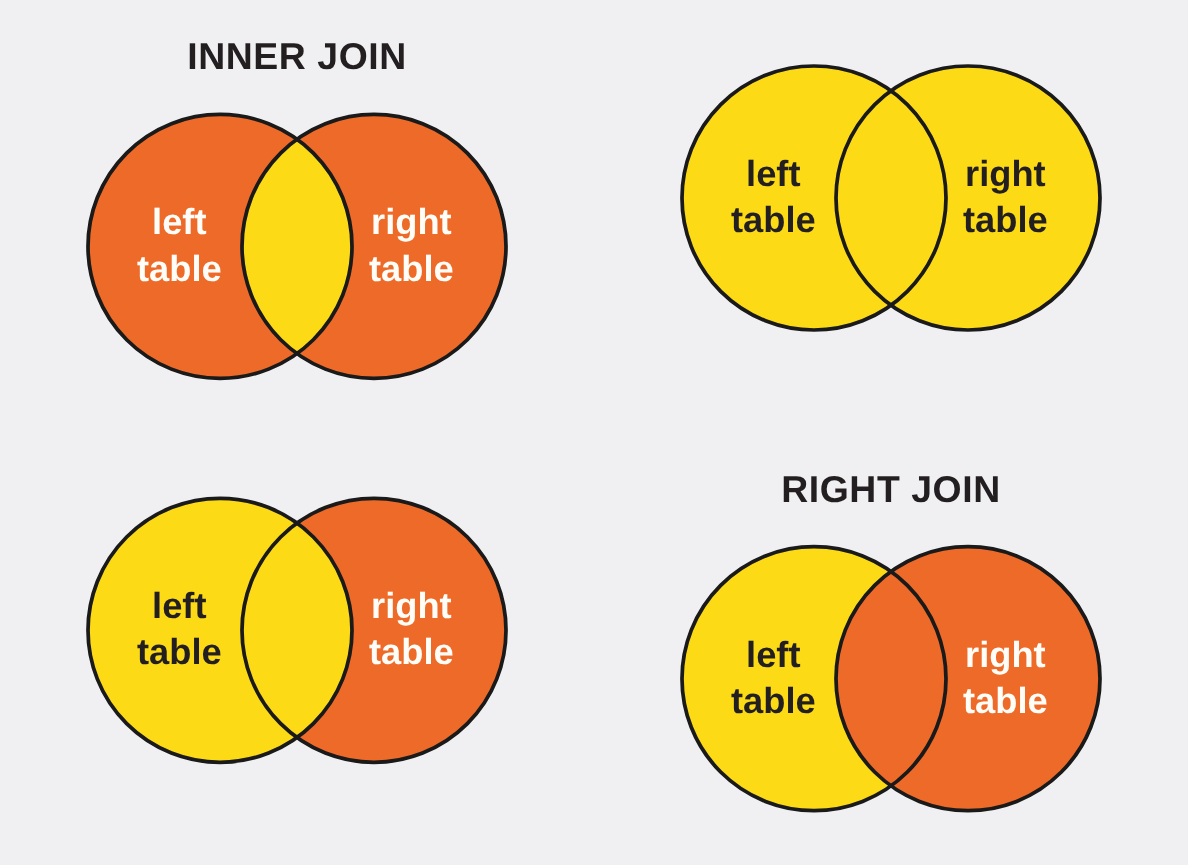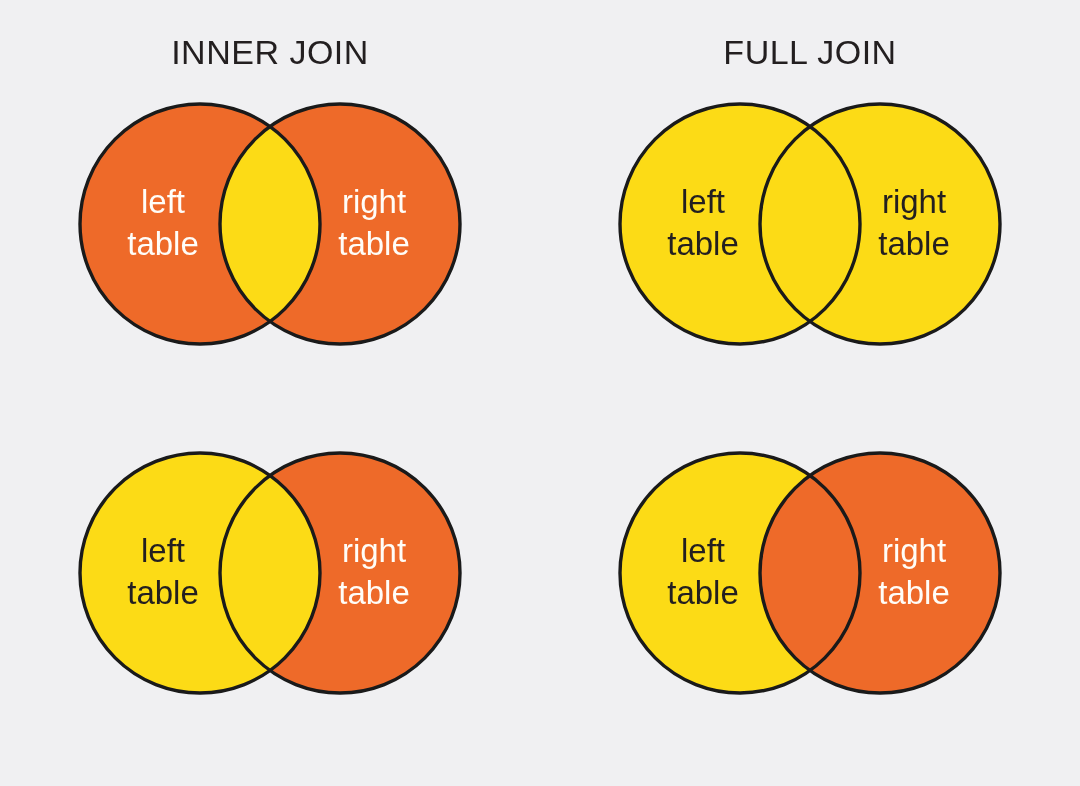--- a/index.html
+++ b/index.html
@@ -17,20 +17,21 @@
     display: grid;
     grid-template-columns: 540px 540px;
     grid-template-rows: 393px 393px;
   }
   .panel {
     display: flex;
     flex-direction: column;
     align-items: center;
     padding-top: 30px;
     box-sizing: border-box;
+    font-weight: bold;
   }
   .title {
     font-size: 34px;
     line-height: 44px;
     letter-spacing: 0.5px;
     color: #231f20;
     text-align: center;
     white-space: pre;
   }
   svg.venn { margin-top: 26px; display: block; }
@@ -65,21 +66,20 @@
       <circle class="outline" cx="124" cy="124" r="120"></circle>
       <circle class="outline" cx="264" cy="124" r="120"></circle>
       <text class="vlabel" x="87" y="113" text-anchor="middle" fill="#fffdf8">left</text>
       <text class="vlabel" x="87" y="155" text-anchor="middle" fill="#fffdf8">table</text>
       <text class="vlabel" x="298" y="113" text-anchor="middle" fill="#fffdf8">right</text>
       <text class="vlabel" x="298" y="155" text-anchor="middle" fill="#fffdf8">table</text>
     </svg>
   </div>
 
   <div class="panel">
-    <div class="title">FULL JOIN</div>
     <svg class="venn" width="388" height="248" viewBox="0 0 388 248">
       <defs>
         <clipPath id="lensClip1">
             <circle cx="124" cy="124" r="120"></circle>
           </clipPath>
       </defs>
       <circle cx="124" cy="124" r="120" fill="#fcdb16"></circle>
       <circle cx="264" cy="124" r="120" fill="#fcdb16"></circle>
       <g clip-path="url(#lensClip1)">
         <circle cx="264" cy="124" r="120" fill="#fcdb16"></circle>
@@ -108,20 +108,21 @@
       <circle class="outline" cx="124" cy="124" r="120"></circle>
       <circle class="outline" cx="264" cy="124" r="120"></circle>
       <text class="vlabel" x="87" y="113" text-anchor="middle" fill="#231f20">left</text>
       <text class="vlabel" x="87" y="155" text-anchor="middle" fill="#231f20">table</text>
       <text class="vlabel" x="298" y="113" text-anchor="middle" fill="#fffdf8">right</text>
       <text class="vlabel" x="298" y="155" text-anchor="middle" fill="#fffdf8">table</text>
     </svg>
   </div>
 
   <div class="panel">
+    <div class="title">RIGHT JOIN</div>
     <svg class="venn" width="388" height="248" viewBox="0 0 388 248">
       <defs>
         <clipPath id="lensClip3">
             <circle cx="124" cy="124" r="120"></circle>
           </clipPath>
       </defs>
       <circle cx="124" cy="124" r="120" fill="#fcdb16"></circle>
       <circle cx="264" cy="124" r="120" fill="#ee6a29"></circle>
       <g clip-path="url(#lensClip3)">
         <circle cx="264" cy="124" r="120" fill="#ee6a29"></circle>

